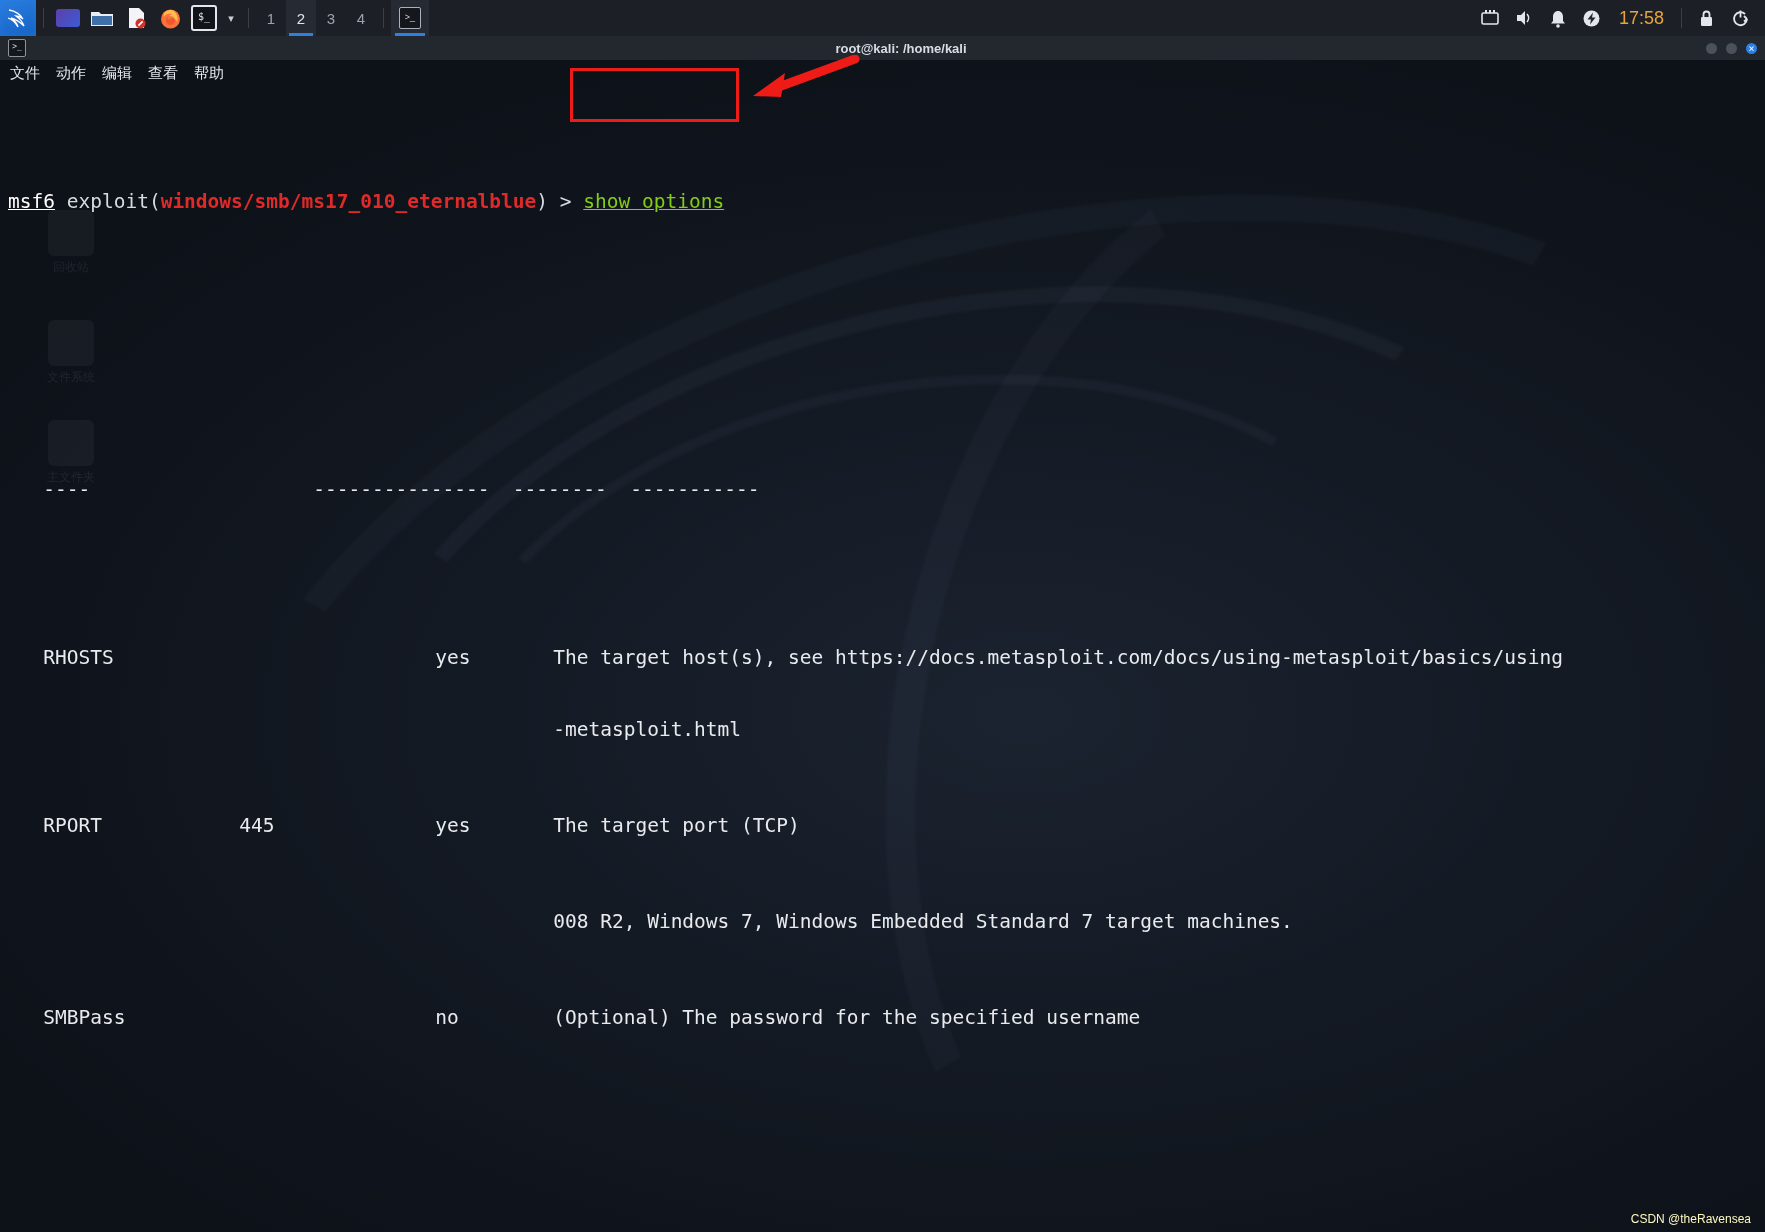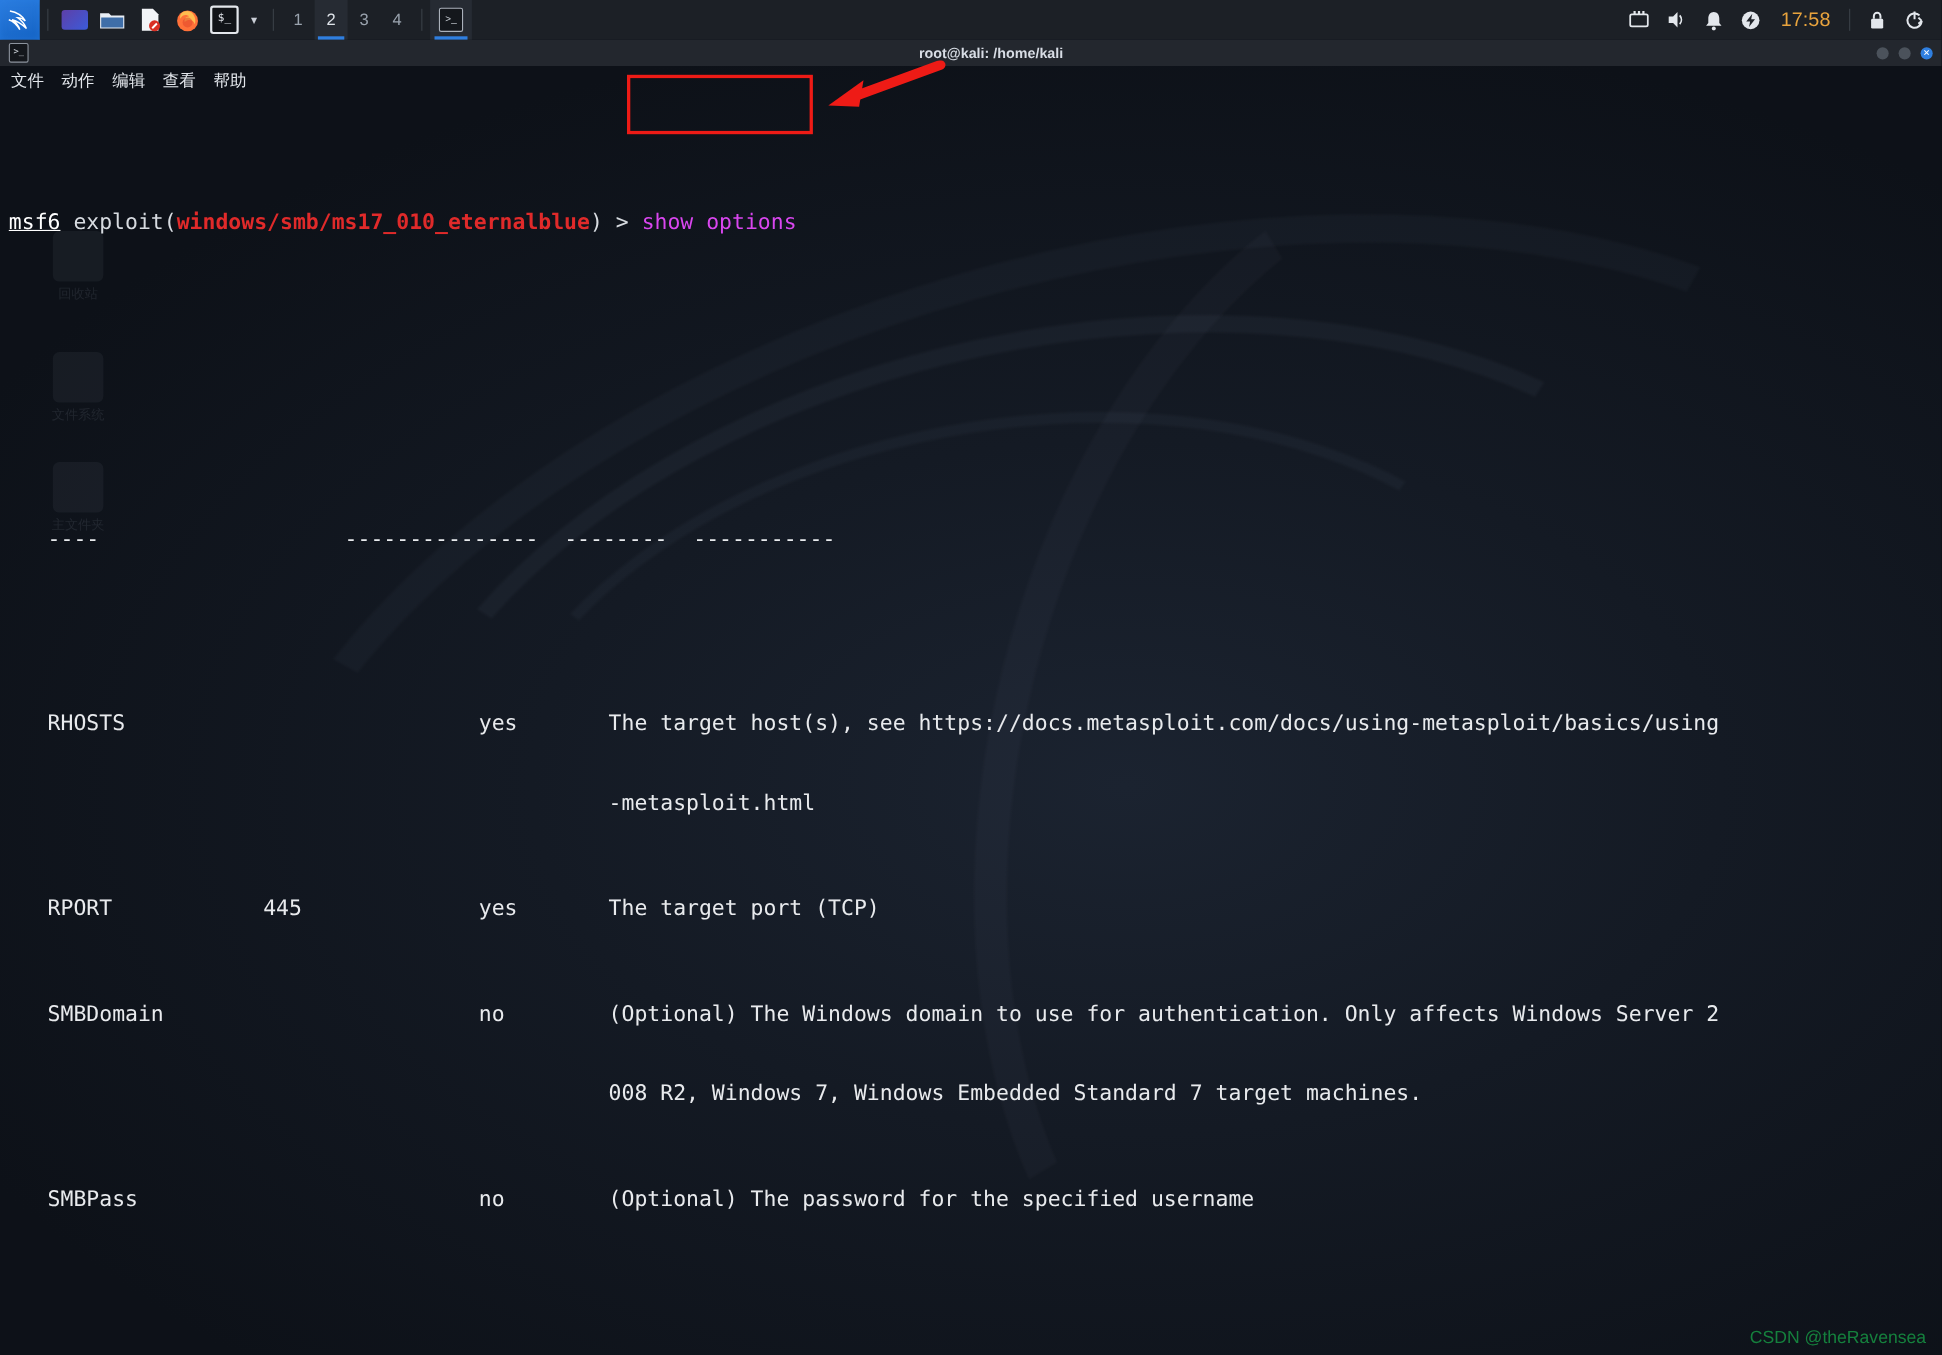--- a/index.html
+++ b/index.html
@@ -160,41 +160,41 @@
     font-size: 19.5px;
     line-height: 24px;
     white-space: pre;
     letter-spacing: 0px;
   }
   .line { height: 24px; }
   .blank { height: 24px; }
   .c-red { color: #e02a2a; font-weight: bold; }
   .c-prompt { color: #d7dbe0; }
   .c-msf { color: #ffffff; text-decoration: underline; }
-  .c-white { color: #d946ef; }
+  .c-white { color: #84cc16; text-decoration: underline; }
 
   
   #redbox {
     position: absolute;
     left: 570px; top: 68px;
     width: 163px; height: 48px;
     border: 3px solid #ee1b16;
     z-index: 60;
     pointer-events: none;
   }
   #arrow {
     position: absolute;
     left: 737px; top: 55px;
     width: 125px; height: 50px;
     z-index: 60;
   }
   #watermark {
     position: absolute;
     right: 14px; bottom: 6px;
-    color: #15803d; font-size: 16px;
+    color: #fef9c3; font-size: 12px;
     font-family: "Liberation Sans", sans-serif;
     z-index: 70;
   }
   .ind { display: inline-block; }
 </style>
 </head>
 <body>
 
 <div id="desktop">
   <div class="swoosh sw1"></div>
@@ -345,21 +345,20 @@
     
     <div class="blank"></div>
     <div class="line">   <span>----</span>                   <span>---------------</span>  <span>--------</span>  <span>-----------</span></div>
     <div class="blank"></div>
 
     <div class="line">   <span class="ind" style="width:196px">RHOSTS</span><span class="ind" style="width:196px"></span><span class="ind" style="width:118px">yes</span><span>The target host(s), see https://docs.metasploit.com/docs/using-metasploit/basics/using</span></div>
     <div class="line">   <span class="ind" style="width:510px"></span><span>-metasploit.html</span></div>
 
     <div class="line">   <span class="ind" style="width:196px">RPORT</span><span class="ind" style="width:196px">445</span><span class="ind" style="width:118px">yes</span><span>The target port (TCP)</span></div>
 
-    <div class="line">   <span class="ind" style="width:196px">SMBDomain</span><span class="ind" style="width:196px"></span><span class="ind" style="width:118px">no</span><span>(Optional) The Windows domain to use for authentication. Only affects Windows Server 2</span></div>
     <div class="line">   <span class="ind" style="width:510px"></span><span>008 R2, Windows 7, Windows Embedded Standard 7 target machines.</span></div>
 
     <div class="line">   <span class="ind" style="width:196px">SMBPass</span><span class="ind" style="width:196px"></span><span class="ind" style="width:118px">no</span><span>(Optional) The password for the specified username</span></div>
 
     
 
     
     
 
     

